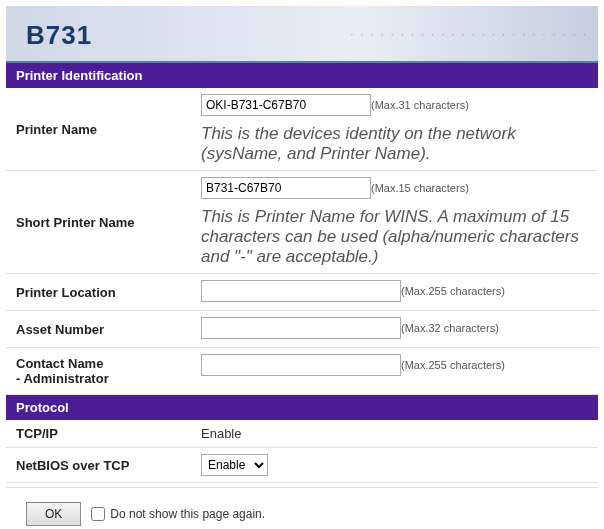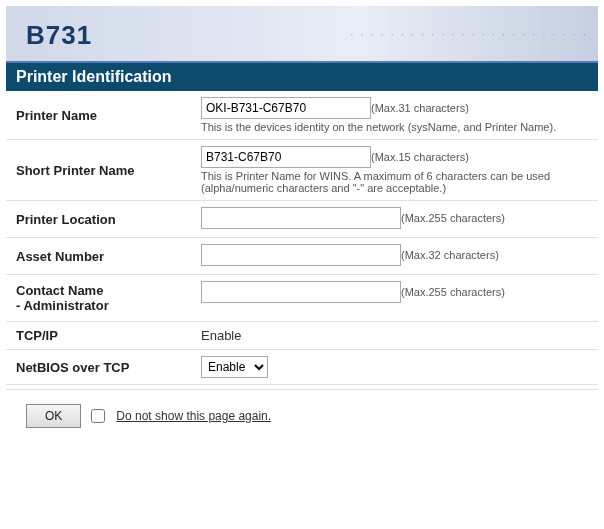--- a/index.html
+++ b/index.html
@@ -32,24 +32,24 @@
       position: absolute;
       right: 10px;
       top: 50%;
       transform: translateY(-50%);
       color: #8fa4c4;
       font-size: 10px;
       letter-spacing: 2px;
     }
     
     .section-header {
-      background: #0c4a6e;
+      background: #4c1d95;
       color: #fff;
       font-weight: bold;
-      font-size: 16px;
+      font-size: 13px;
       padding: 5px 10px;
     }
     
     .form-table {
       width: 100%;
       border-collapse: collapse;
       border-radius: 32px;
     }
     .form-table td {
       padding: 6px 10px;
@@ -68,22 +68,23 @@
       vertical-align: top;
       padding-top: 6px;
     }
     .field-row {
       display: flex;
       align-items: center;
       margin-bottom: 2px;
     }
     .field-note {
       color: #555;
-      font-size: 11px;
-      margin-top: 2px;
+      font-size: 17px;
+      margin-top: 8px;
+      font-style: italic;
     }
     input[type="text"] {
       border: 1px solid #aaa;
       padding: 2px 4px;
       font-size: 12px;
       height: 22px;
       background: #fff;
     }
     .input-short { width: 170px; }
     .input-medium { width: 200px; }
@@ -128,24 +129,23 @@
       background: linear-gradient(to bottom, #f5f5f5, #ddd);
       color: #222;
       font-size: 12px;
       padding: 4px 18px;
       cursor: pointer;
       min-width: 55px;
     }
     .checkbox-label {
       display: flex;
       align-items: center;
-      gap: 11px;
+      gap: 5px;
       font-size: 12px;
       color: #333;
-      text-decoration: underline;
     }
     input[type="checkbox"] {
       width: 14px;
       height: 14px;
     }
   </style>
 </head>
 <body>
 
 <div class="page-wrapper">
@@ -173,21 +173,21 @@
       </td>
     </tr>
 
     <tr>
       <td class="label-cell">Short Printer Name</td>
       <td class="value-cell">
         <div class="field-row">
           <input type="text" class="input-short" value="B731-C67B70" style="">
           <span class="max-label">(Max.15 characters)</span>
         </div>
-        <div class="field-note">This is Printer Name for WINS. A maximum of 6 characters can be used (alpha/numeric characters and "-" are acceptable.)</div>
+        <div class="field-note">This is Printer Name for WINS. A maximum of 15 characters can be used (alpha/numeric characters and "-" are acceptable.)</div>
       </td>
     </tr>
 
     <tr>
       <td class="label-cell">Printer Location</td>
       <td class="value-cell">
         <div class="field-row">
           <input type="text" class="input-medium" style="">
           <span class="max-label">(Max.255 characters)</span>
         </div>
@@ -210,20 +210,23 @@
       <td class="value-cell">
         <div class="field-row">
           <input type="text" class="input-medium" style="">
           <span class="max-label">(Max.255 characters)</span>
         </div>
       </td>
     </tr>
   </tbody>
     </table>
 
+  <div class="section-header">
+    <span>Protocol</span>
+  </div>
 
   <table class="proto-table">
 
     <tbody>
         <tr>
       <td class="label-cell">TCP/IP</td>
       <td>
         <span>Enable</span>
       </td>
     </tr>

